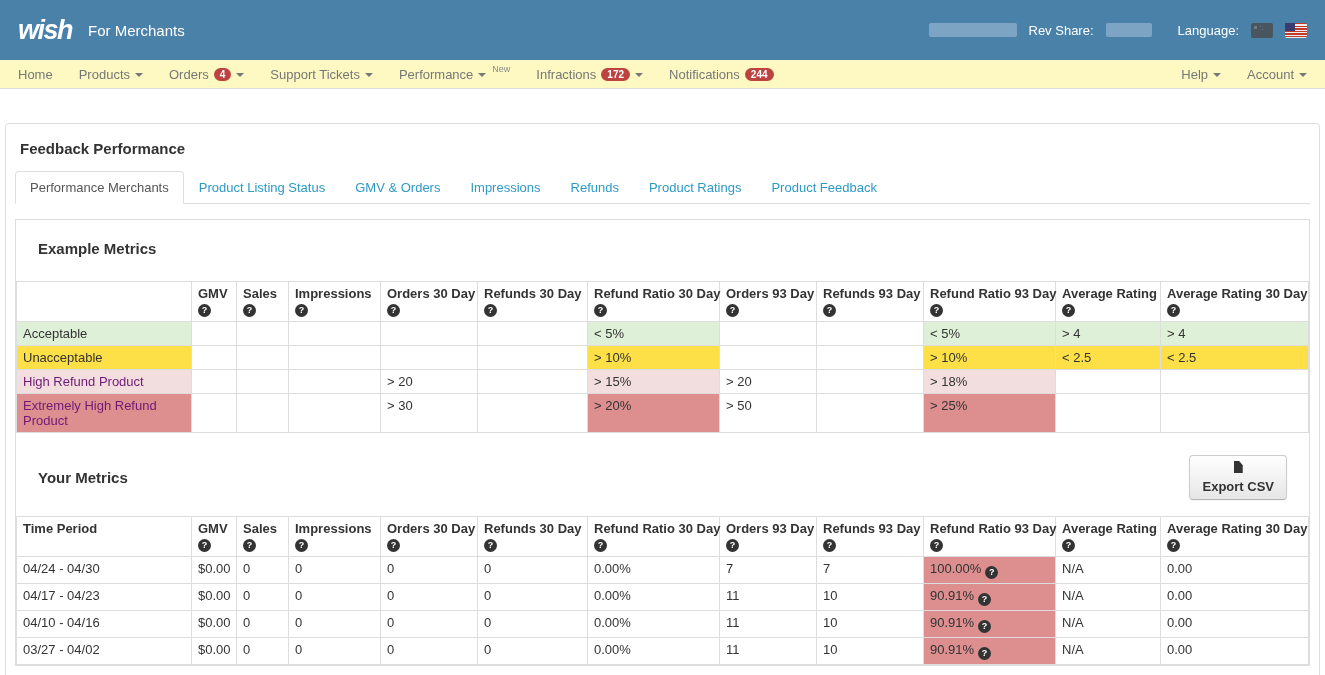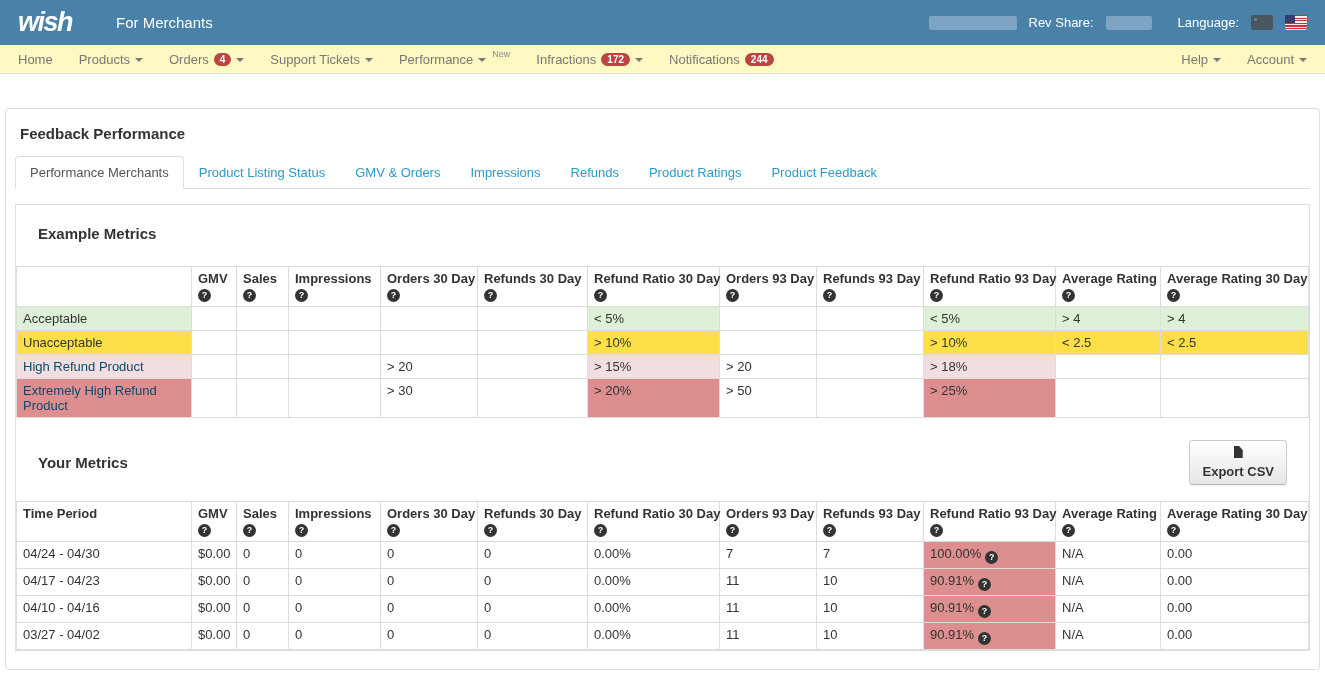--- a/index.html
+++ b/index.html
@@ -1,19 +1,19 @@
 <!DOCTYPE html>
 <html><head>
 <meta charset="utf-8">
 <style>
   * { box-sizing: border-box; }
   body { margin:0; background:#fff; color:#333; font-family:"Liberation Sans", sans-serif; }
 
   
-  .topbar { height:45px; background:#4981a9; display:flex; align-items:center; padding:0 18px;gap:28px; }
+  .topbar { height:60px; background:#4981a9; display:flex; align-items:center; padding:0 18px; }
   .logo { color:#fff; font-size:27px; font-weight:bold; font-style:italic; letter-spacing:-1.5px; line-height:45px; }
   .tagline { color:#fff; font-size:15px; margin-left:16px; }
   .topbar-right { margin-left:auto; display:flex; align-items:center; gap:12px; color:#fff; font-size:13px; }
   .redact { background:#7da4c3; border-radius:2px; height:14px; }
   .redact-wide { width:88px; }
   .redact-small { width:46px; }
   .flag { width:22px; height:15px; border-radius:2px; position:relative; cursor:pointer; display:inline-block; }
   .flag-cn { background:#49565f; }
   .flag-cn::after { content:""; position:absolute; left:3px; top:3px; width:3px; height:3px; background:#6d7a83; box-shadow:5px -1px 0 -1px #6d7a83, 7px 2px 0 -1px #6d7a83; }
   .flag-us { background:repeating-linear-gradient(180deg,#c0392b 0 1.3px,#eeeeee 1.3px 2.6px); }
@@ -44,21 +44,21 @@
   .file-icon { width:9px; height:12px; background:#333; clip-path:polygon(0 0,60% 0,100% 35%,100% 100%,0 100%); display:inline-block; }
 
   
   table { width:100%; border-collapse:collapse; table-layout:fixed; font-size:13px; }
   th, td { border:1px solid #ddd; padding:4px 6px; text-align:left; vertical-align:top; line-height:15px; }
   th { font-weight:bold; color:#333; }
   th .lbl { white-space:nowrap; }
   td { height:23px; }
   .qicon { display:inline-block; width:13px; height:13px; background:#333; color:#fff; border-radius:50%; font-size:9px; line-height:13px; text-align:center; font-weight:bold; margin-top:2px; cursor:pointer; }
   td .qicon { margin:0 0 0 4px; vertical-align:-2px; }
-  .link { color:#0c4a6e; cursor:pointer;text-align:right; }
+  .link { color:#701a75; cursor:pointer;text-align:right; }
 
   .bg-green  { background:#dff0d8; }
   .bg-yellow { background:#fde047;margin-top:32px; }
   .bg-pink   { background:#f2dede; }
   .bg-red    { background:#dd8e8e; }
   .your-table tr + tr td.bg-red { border-top-color:#d98989; }
 
   col.c-label{width:175px} col.c-gmv{width:45px} col.c-sales{width:52px} col.c-impr{width:92px}
   col.c-o30{width:97px} col.c-r30{width:110px} col.c-rr30{width:132px} col.c-o93{width:97px}
   col.c-r93{width:107px} col.c-rr93{width:132px} col.c-ar{width:105px}

